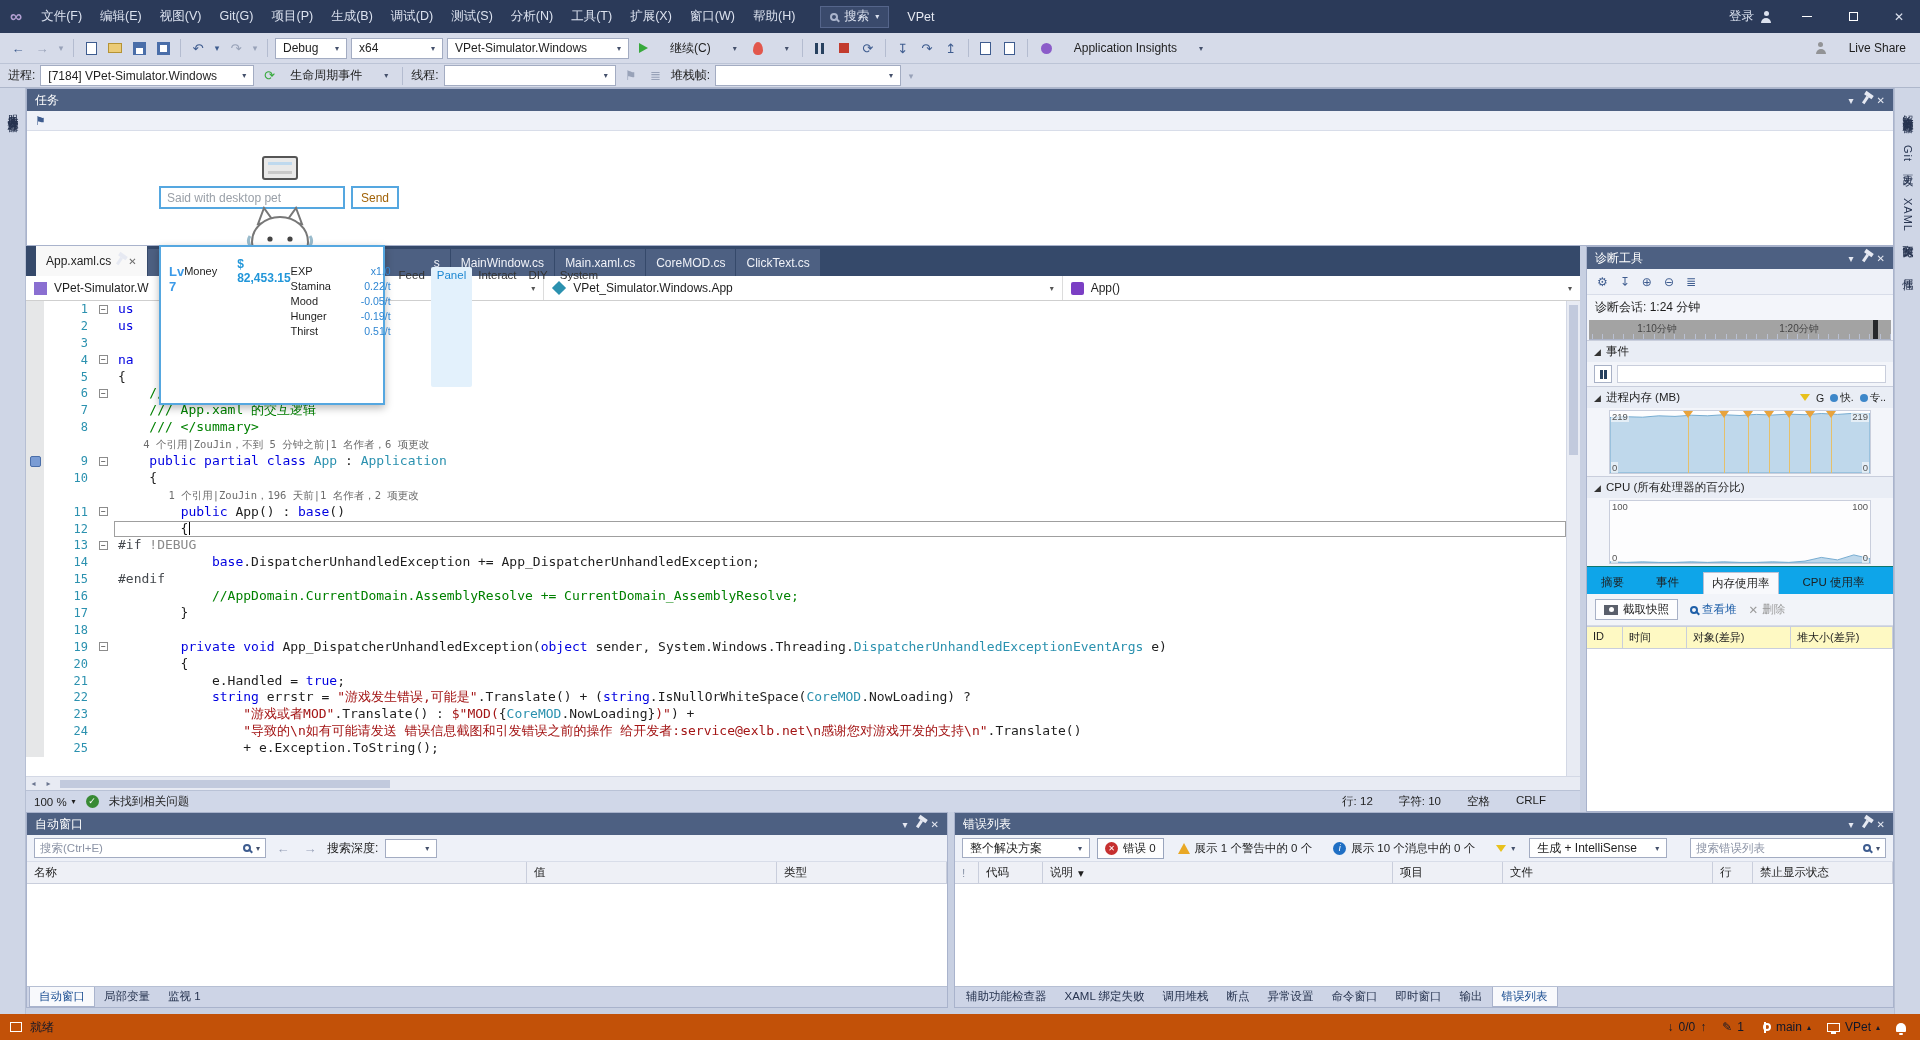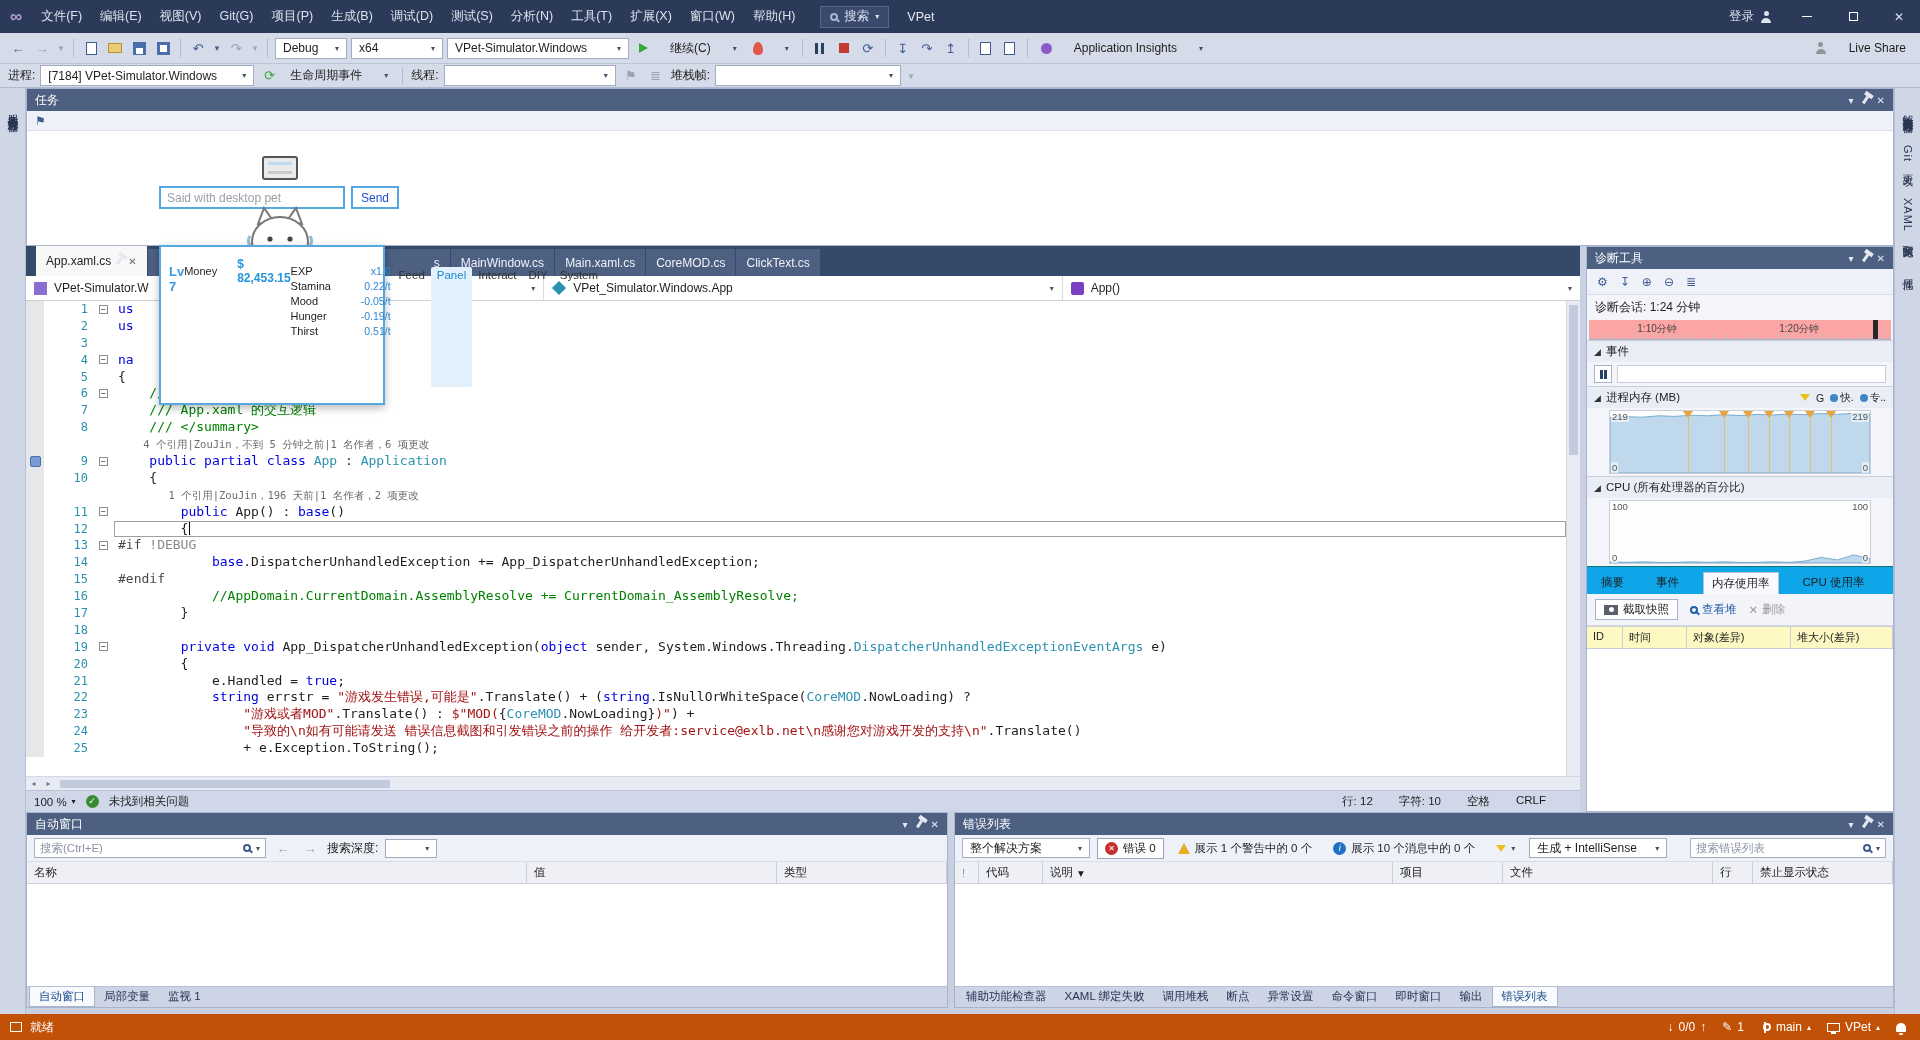--- a/index.html
+++ b/index.html
@@ -91,21 +91,21 @@
 #hscroll{height:14px;background:#E8EBF3;border-top:1px solid #D3D8E5;display:flex;align-items:center;flex:none}
 #hscroll .hs-btn{width:15px;text-align:center;font-size:8px;color:#6B7690}
 #hscroll .thumb{height:8px;width:330px;background:#C2CADD;margin-left:4px}
 #editor-status{height:22px;background:#D0D7E8;border-top:1px solid #B9C2D6;display:flex;align-items:center;padding:0 8px;gap:10px;font-size:11.5px;flex:none}
 #editor-status .right{margin-left:auto;display:flex;gap:26px;padding-right:26px}
 .ico-check{width:13px;height:13px;border-radius:50%;background:#388A34;color:#fff;font-size:9px;line-height:13px;text-align:center;flex:none}
 
 #diag-panel{position:absolute;left:1586px;top:158px;width:308px;height:566px;background:#F3F5FA;border:1px solid #A9B3CC;display:flex;flex-direction:column}
 #diag-toolbar{height:26px;display:flex;align-items:center;gap:12px;padding:0 10px;color:#3E5C8F;border-bottom:1px solid #D8DDE9;background:#EEF1F8;flex:none}
 #diag-session{padding:4px 8px;font-size:12px;flex:none}
-#diag-ruler{position:relative;height:20px;border-bottom:1px solid #AAB2C6;background:#fca5a5;margin:0 2px;flex:none}
+#diag-ruler{position:relative;height:20px;border-bottom:1px solid #AAB2C6;background:#a3a3a3;margin:0 2px;flex:none}
 #diag-ruler .tick{position:absolute;bottom:0;width:1px;height:5px;background:#B9C0D2}
 #diag-ruler .tlabel{position:absolute;top:2px;font-size:10px;color:#444}
 #diag-ruler .nowbar{position:absolute;top:0;bottom:0;width:5px;background:#26282B}
 .diag-sec{display:flex;align-items:center;gap:5px;padding:3px 7px;font-size:11.5px;background:#E9EDF5;border-top:1px solid #C9CEDC;flex:none}
 .diag-sec .exp{font-size:9px;color:#333}
 .sec-right{margin-left:auto;display:flex;align-items:center;gap:6px;font-size:10.5px}
 .legend-dot{width:8px;height:8px;border-radius:50%;background:#3D87C9;display:inline-block}
 .ico-funnel{width:0;height:0;border-left:5px solid transparent;border-right:5px solid transparent;border-top:7px solid #E8C11C;display:inline-block}
 #diag-events-row{display:flex;align-items:center;gap:5px;padding:3px 7px;flex:none}
 #diag-events-row .pausebtn{width:18px;height:18px;border:1px solid #A8B1C6;background:#fff;display:flex;align-items:center;justify-content:center}
@@ -145,40 +145,40 @@
 .btab{padding:2px 9px;font-size:11.5px;color:#26334F;white-space:nowrap}
 .btab.active{background:#F8F9FC;color:#14498F;border:1px solid #A9B3CC;border-top:none}
 .seg-btn{display:flex;align-items:center;gap:5px;padding:2px 7px;font-size:11.5px;white-space:nowrap}
 .seg-btn.sel{border:1px solid #9AA5BD;background:#FDFDFE}
 .ico-err{width:13px;height:13px;border-radius:50%;background:#C62F2F;color:#fff;font-size:8px;line-height:13px;text-align:center;flex:none}
 .ico-err::after{content:"✕"}
 .ico-warn{width:0;height:0;border-left:6.5px solid transparent;border-right:6.5px solid transparent;border-bottom:11px solid #E9A825;flex:none}
 .ico-info{width:13px;height:13px;border-radius:50%;background:#1F6FC4;color:#fff;font-size:9px;line-height:13px;text-align:center;font-style:italic;flex:none}
 .ico-info::after{content:"i"}
 
-#statusbar{position:absolute;left:0;right:0;bottom:0;height:26px;background:#C25108;color:#ffffff;display:flex;align-items:center;padding:0 10px;gap:8px;font-size:12px;z-index:10}
+#statusbar{position:absolute;left:0;right:0;bottom:0;height:26px;background:#C25108;color:#0f172a;display:flex;align-items:center;padding:0 10px;gap:8px;font-size:12px;z-index:10}
 #statusbar .right{margin-left:auto;display:flex;align-items:center;gap:16px;padding-right:4px}
 .sb-item{display:flex;align-items:center;gap:5px;white-space:nowrap}
 .ico-winsm{width:12px;height:10px;border:1.5px solid #fff;display:inline-block}
 .ico-branch{width:11px;height:13px;position:relative;display:inline-block}
 .ico-branch::before{content:"";position:absolute;left:4px;top:1px;bottom:1px;width:2px;background:#fff}
 .ico-branch::after{content:"";position:absolute;right:0;top:2px;width:4px;height:4px;border:2px solid #fff;border-radius:50%}
 .ico-mon{width:13px;height:9px;border:1.5px solid #fff;position:relative;display:inline-block}
 .ico-mon::after{content:"";position:absolute;left:3px;bottom:-3px;width:5px;height:2px;background:#fff}
 .ico-bell{width:10px;height:9px;background:#fff;border-radius:5px 5px 1px 1px;position:relative;display:inline-block}
 .ico-bell::after{content:"";position:absolute;left:3px;bottom:-3px;width:4px;height:2px;background:#fff;border-radius:2px}
 
 #pet-overlay{position:absolute;z-index:60;left:0;top:0}
 #pet-accessory{position:absolute;left:262px;top:156px;width:36px;height:24px;border:2px solid #555;background:#E9E9E9;border-radius:3px}
 #pet-accessory::after{content:"";position:absolute;left:4px;top:4px;right:4px;height:3px;background:#BFD9EE}
 #pet-accessory::before{content:"";position:absolute;left:4px;bottom:4px;right:4px;height:3px;background:#C9C9C9}
 #pet-chat{position:absolute;left:159px;top:186px;display:flex;gap:6px}
 #pet-input{width:186px;height:23px;border:2px solid #55A7E0;background:#fff;padding:0 6px;font-size:12px;outline:none;font-family:inherit}
 #pet-input::placeholder{color:#9AA0A8}
-#pet-send{width:48px;height:23px;border:2px solid #55A7E0;background:#fff;font-size:12px;color:#1d4ed8;font-family:inherit}
+#pet-send{width:48px;height:23px;border:2px solid #55A7E0;background:#fff;font-size:12px;color:#a16207;font-family:inherit}
 #pet-sprite{position:absolute;left:240px;top:206px}
 #pet-panel{position:absolute;left:159px;top:245px;width:226px;height:160px;background:#fff;border:2px solid #55A7E0;box-shadow:0 3px 8px rgba(0,0,0,.28);padding:16px 8px;display:flex;flex-direction:row}
 #pet-level{color:#3B9AE8;font-size:13px;font-weight:bold;padding:1px 0 2px}
 .pet-row{display:flex;align-items:center;height:15px;gap:5px}
 .pet-label{width:48px;font-size:11px;flex:none}
 .pet-money{color:#2196D9;font-size:12px;font-weight:bold}
 .pet-bar{flex:1;height:11px;background:#E4E7EB;border-radius:2px;position:relative;overflow:hidden}
 .pet-fill{position:absolute;left:0;top:0;bottom:0}
 .pet-bartext{position:absolute;inset:0;text-align:center;font-size:9px;line-height:11px;color:#0B3A5C;z-index:2}
 .pet-rate{width:42px;text-align:right;font-size:10.5px;color:#2F86D2;flex:none}

